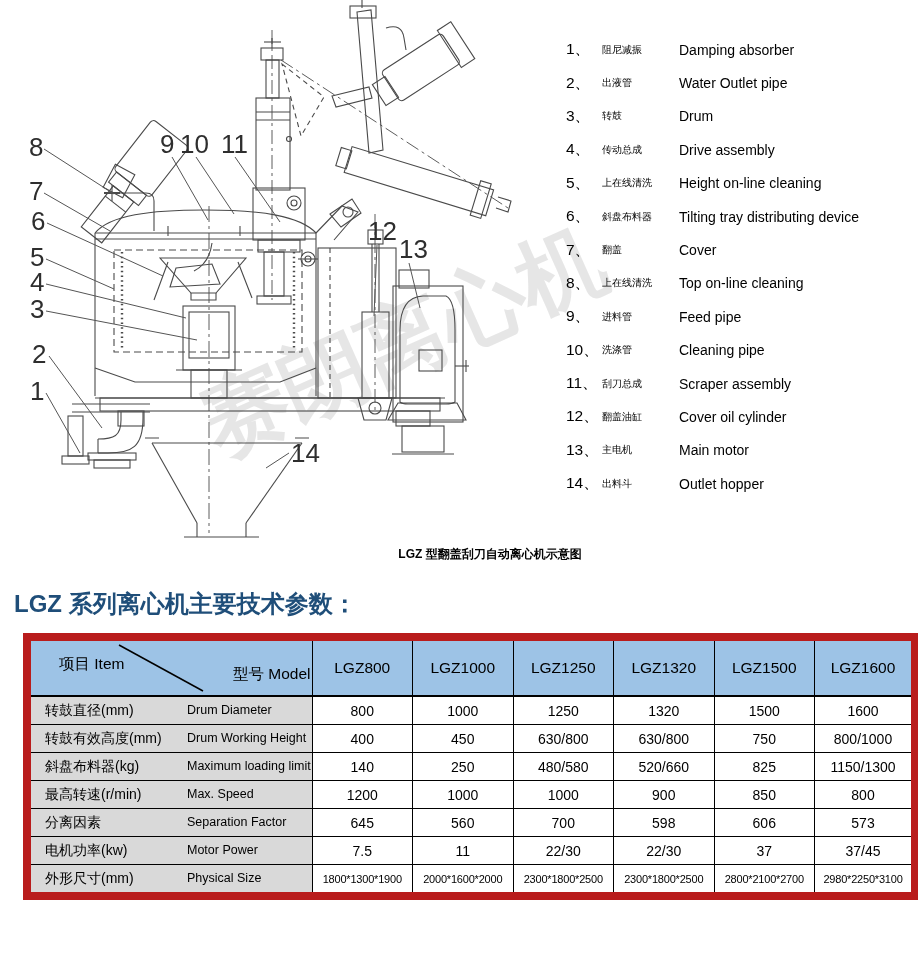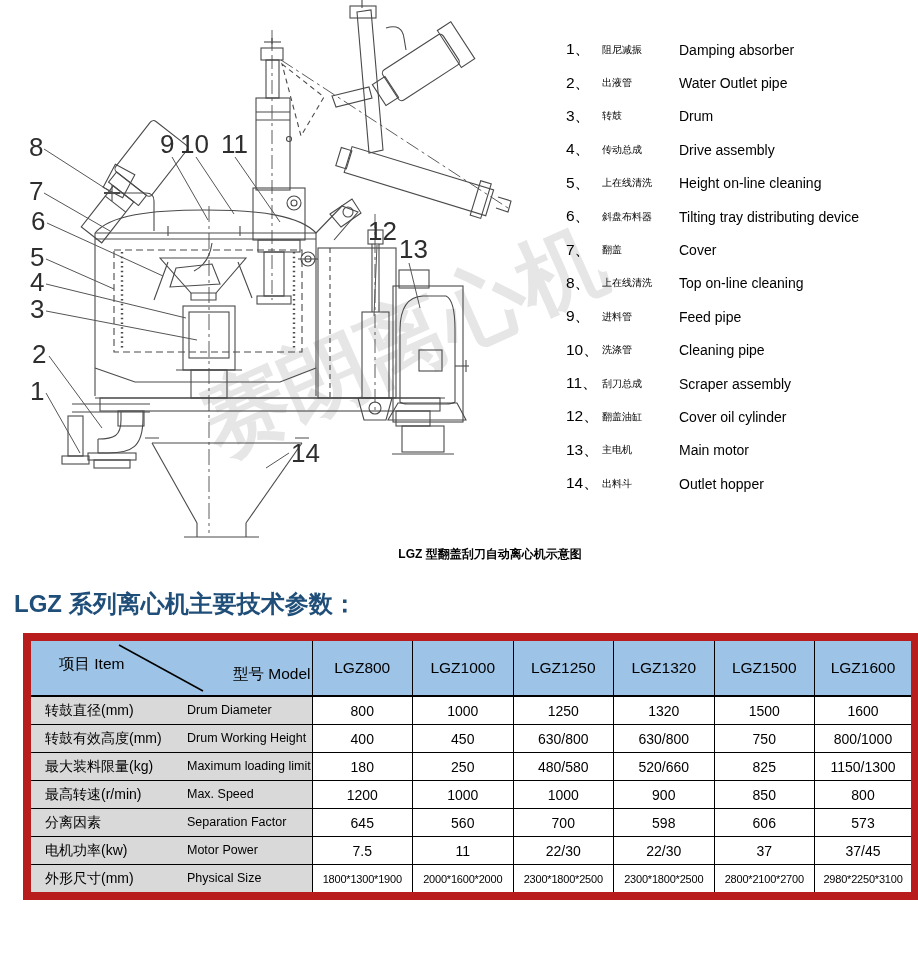--- a/index.html
+++ b/index.html
@@ -326,22 +326,22 @@
         <tr>
           <td class="label-cell"><span class="cn">转鼓有效高度(mm)</span><span class="en">Drum Working Height</span></td>
           <td class="val">400</td>
           <td class="val">450</td>
           <td class="val">630/800</td>
           <td class="val">630/800</td>
           <td class="val">750</td>
           <td class="val">800/1000</td>
         </tr>
         <tr>
-          <td class="label-cell"><span class="cn">最大装料限量(kg)</span><span class="en">Maximum loading limit</span></td>
-          <td class="val">180</td>
+          <td class="label-cell"><span class="cn">斜盘布料器(kg)</span><span class="en">Maximum loading limit</span></td>
+          <td class="val">140</td>
           <td class="val">250</td>
           <td class="val">480/580</td>
           <td class="val">520/660</td>
           <td class="val">825</td>
           <td class="val">1150/1300</td>
         </tr>
         <tr>
           <td class="label-cell"><span class="cn">最高转速(r/min)</span><span class="en">Max. Speed</span></td>
           <td class="val">1200</td>
           <td class="val">1000</td>

